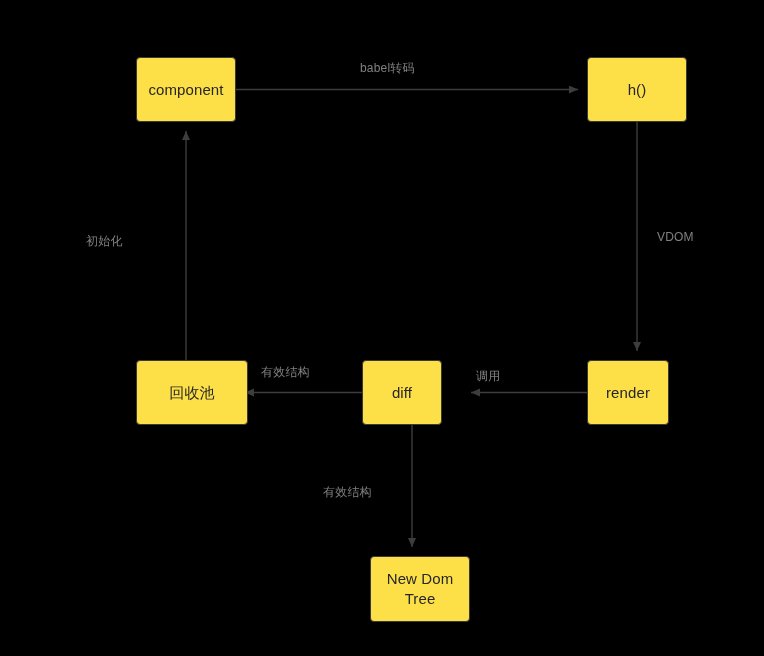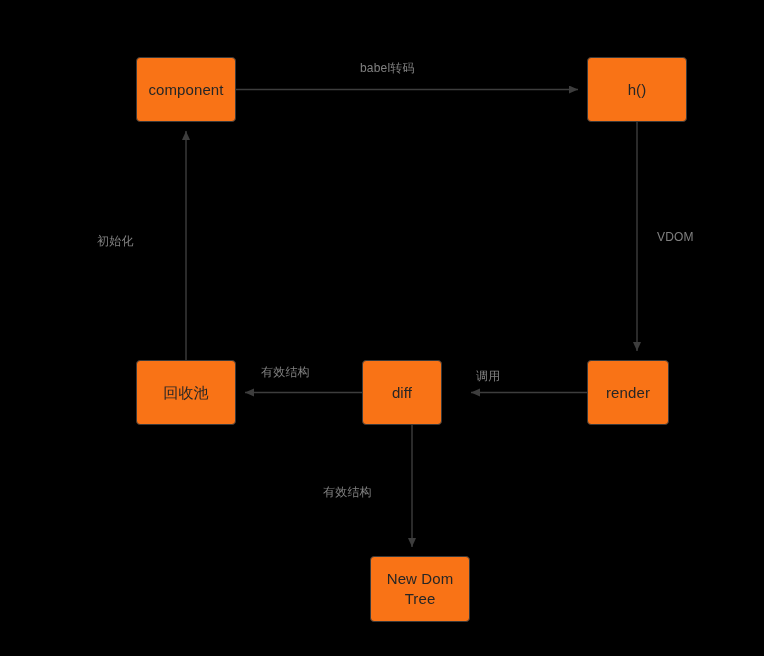--- a/index.html
+++ b/index.html
@@ -17,21 +17,21 @@
   }
   #edges {
     position: absolute;
     left: 0;
     top: 0;
     width: 764px;
     height: 656px;
   }
   .node {
     position: absolute;
-    background: #f97316;
+    background: #fde047;
     border: 1.4px solid #3a3a3a;
     border-radius: 4px;
     box-sizing: border-box;
     display: flex;
     align-items: center;
     justify-content: center;
     text-align: center;
     color: #262626;
     font-size: 15px;
     line-height: 20px;
@@ -78,34 +78,34 @@
 
     <line x1="412" y1="425" x2="412" y2="547" stroke="#3d3d3d" stroke-width="1.4" marker-end="url(#arrow-d)"></line>
 
     <line x1="186" y1="360" x2="186" y2="131" stroke="#3d3d3d" stroke-width="1.4" marker-end="url(#arrow-u)"></line>
   </svg>
 
   <div class="node" style="left:136px; top:57px; width:100px; height:65px;">component</div>
 
   <div class="node" style="left:587px; top:57px; width:100px; height:65px;">h()</div>
 
-  <div class="node" style="left:136px; top:360px; width:100px; height:65px;">回收池</div>
+  <div class="node" style="left:136px; top:360px; width:112px; height:65px;">回收池</div>
 
   <div class="node" style="left:362px; top:360px; width:80px; height:65px;">diff</div>
 
   <div class="node" style="left:587px; top:360px; width:82px; height:65px;">render</div>
 
   <div class="node" style="left:362px; top:556px; width:100px; height:66px;margin-left:8px;">New Dom
 Tree</div>
 
   <div class="edge-label" style="left:360px; top:58px;">babel转码</div>
 
   <div class="edge-label" style="left:657px; top:227px;text-align:right;">VDOM</div>
 
   <div class="edge-label" style="left:476px; top:366px;">调用</div>
 
   <div class="edge-label" style="left:261px; top:362px;">有效结构</div>
 
   <div class="edge-label" style="left:323px; top:482px;">有效结构</div>
 
-  <div class="edge-label" style="left:97px; top:231px;text-align:center;">初始化</div>
+  <div class="edge-label" style="left:86px; top:231px;text-align:center;">初始化</div>
 
 </div>
 
 </body></html>

